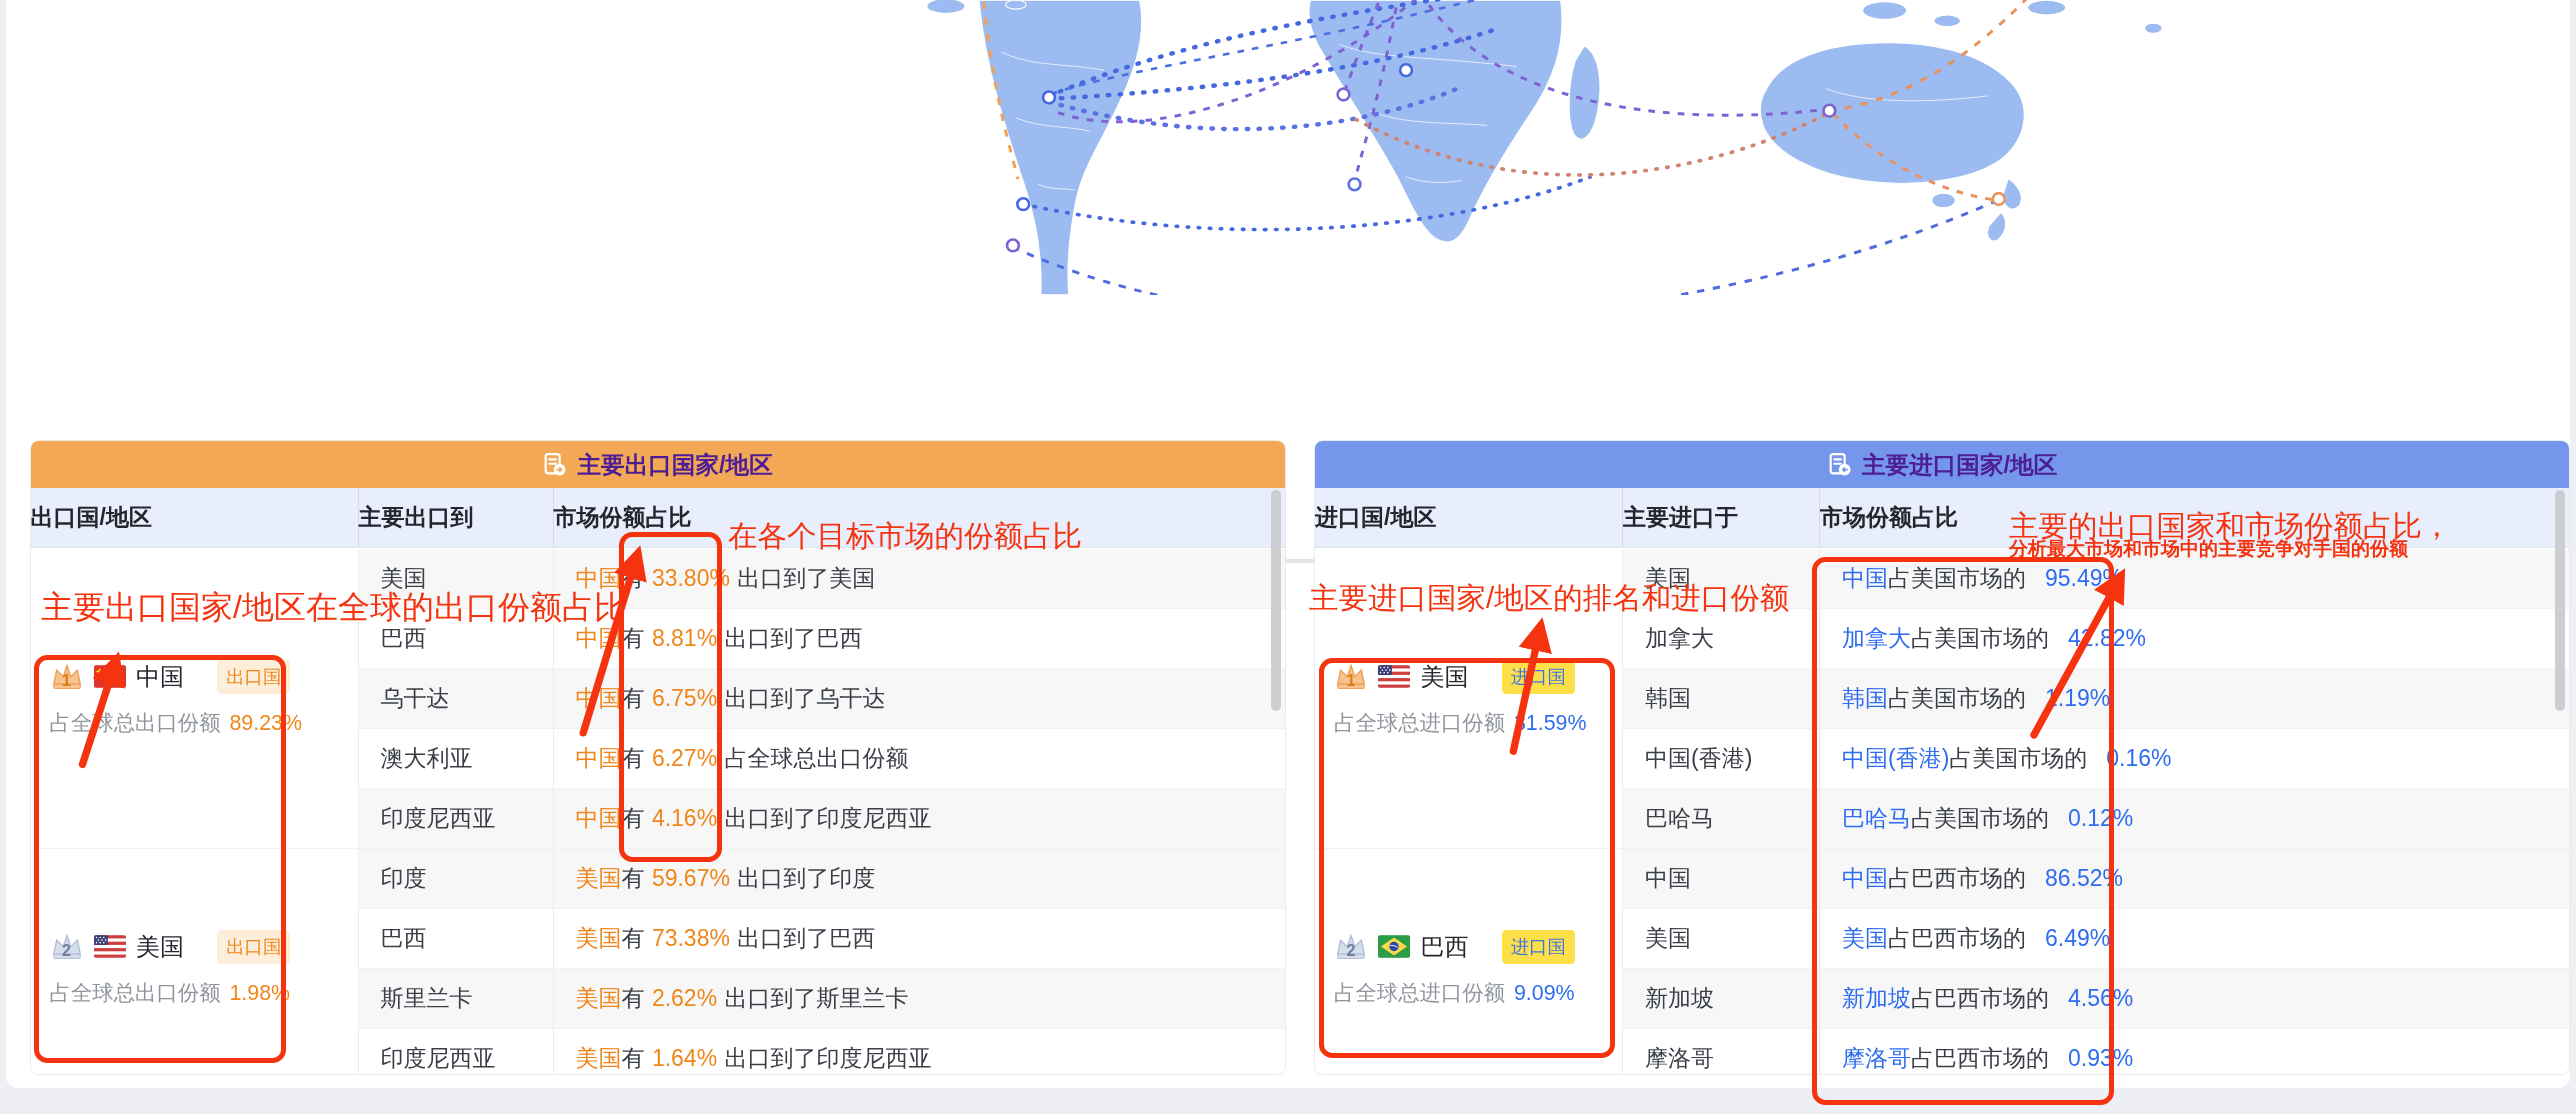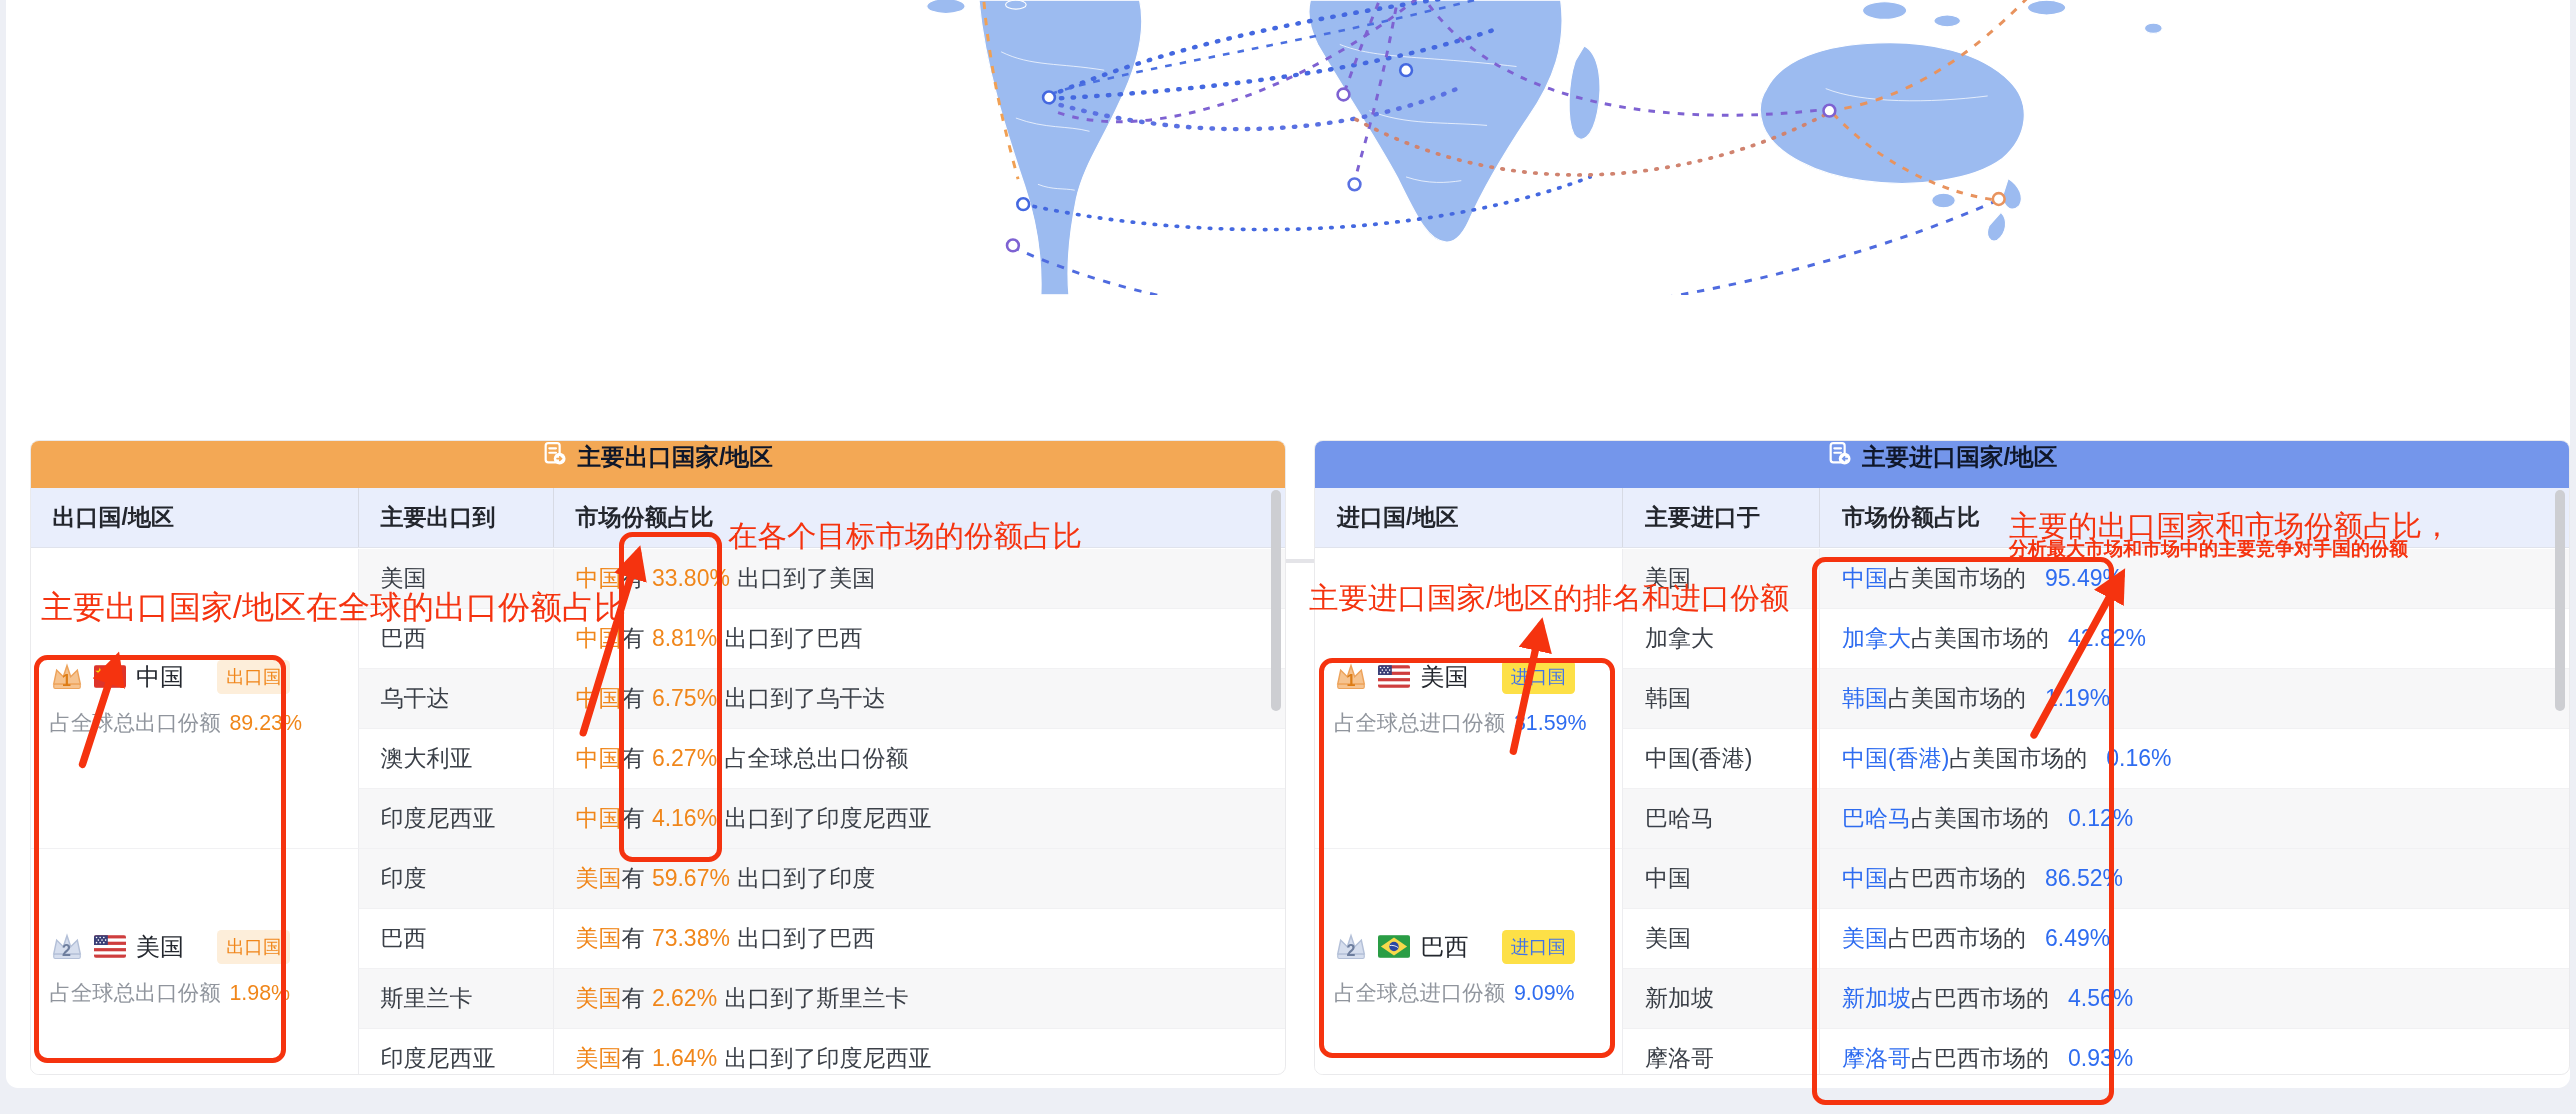--- a/index.html
+++ b/index.html
@@ -27,29 +27,29 @@
   .tl-tip{position:absolute;left:1429px;top:258px;transform:translateX(-50%);background:#3b6ff0;color:#fff;
     font-size:22px;font-weight:bold;padding:10.3px 17.7px;border-radius:8.8px;box-shadow:0 4.4px 13.3px rgba(59,111,240,.35);}
   .tl-tip:after{content:"";position:absolute;left:50%;bottom:-13.3px;transform:translateX(-50%);
     border:7.4px solid transparent;border-top:7.4px solid #3b6ff0;}
 
   
   .tcard{position:absolute;top:440px;width:1256px;height:635px;background:#fff;border:0.7px solid #eaeaec;
     border-radius:8.8px;box-sizing:border-box;overflow:hidden;}
   .tcard.left{left:29.5px;}
   .tcard.right{left:1314px;}
-  .thbar{height:47px;display:flex;justify-content:center;gap:10.3px;color:#0f172a;
+  .thbar{height:47px;display:flex;align-items:center;justify-content:center;gap:10.3px;color:#4c1d95;
     font-size:23.6px;font-weight:bold;}
   .tcard.left  .thbar{background:#f3a855;}
   .tcard.right .thbar{background:#7496eb;}
   .thead{height:60px;display:grid;align-items:center;background:#e9eefc;font-size:23px;font-weight:bold;color:#23262d;
     border-bottom:0.7px solid #e0e3ec;box-sizing:border-box;}
   .tcard.left  .thead,.tcard.left  .tb{grid-template-columns:327px 195px 1fr;}
   .tcard.right .thead,.tcard.right .tb{grid-template-columns:307px 197px 1fr;}
-  .thead .hc{padding-left:22px;}
+  .thead .hc{}
   .thead .hc+.hc{border-left:0.7px solid #d7dae4;height:100%;display:flex;align-items:center;}
   .tbody{position:absolute;left:0;top:108px;right:0;bottom:0;overflow:hidden;}
   .tb{display:grid;grid-auto-rows:60px;}
   .cell{display:flex;align-items:center;padding-left:22px;font-size:23px;color:#3a3f47;
     border-bottom:0.7px solid #f1f1f3;box-sizing:border-box;}
   .cell.c2,.cell.c3{border-left:0.7px solid #ededf0;}
   .cell.odd{background:#f7f7f8;}
   .gcell{grid-column:1;background:#fff;border-bottom:0.7px solid #f1f1f3;box-sizing:border-box;
     display:flex;flex-direction:column;justify-content:center;gap:14.7px;padding-left:19px;}
   .g5{grid-row:span 5;} .g4{grid-row:span 4;}

